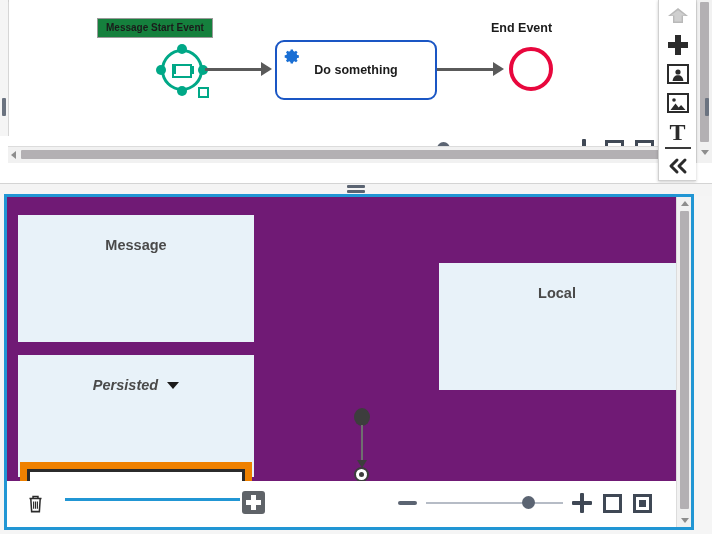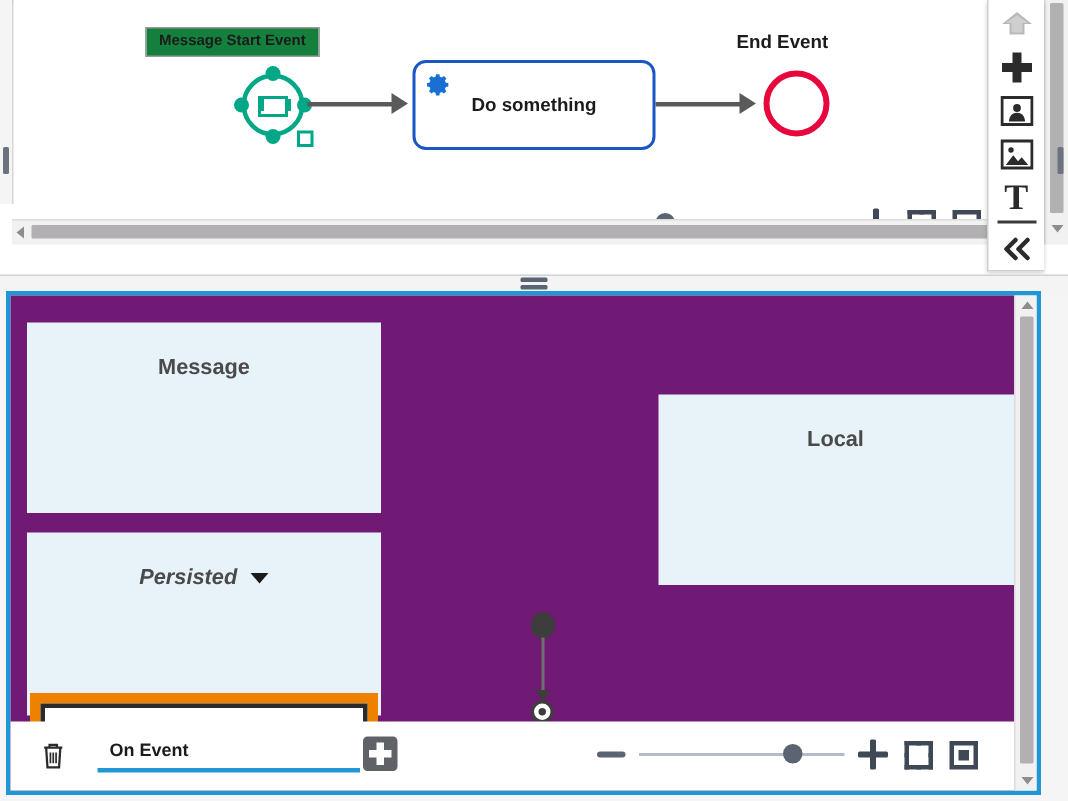--- a/index.html
+++ b/index.html
@@ -292,21 +292,20 @@
       <div class="final-node"></div>
     </div>
 
     <div class="bottombar">
       <svg class="trash" viewBox="0 0 18 20">
         <path fill="none" stroke="#2b2b2b" stroke-width="1.6" d="M2.6 4.6h12.8M6.4 4.6V2.6h5.2v2M4 4.6l.9 14h8.2l.9-14"></path>
         <path fill="none" stroke="#2b2b2b" stroke-width="1.2" d="M7 8v7.6M9 8v7.6M11 8v7.6"></path>
       </svg>
 
       <div class="tab-onevent">
-        <div class="txt">On Event</div>
         <div class="ul"></div>
       </div>
 
       <div class="addbtn"></div>
 
       <div class="zoombar" style="left:391px;top:12px;">
         <div class="zb-minus"></div>
         <div class="zb-track" style="width:137px;margin:0 9px;">
           <div class="zb-knob" style="left:96px;"></div>
         </div>

